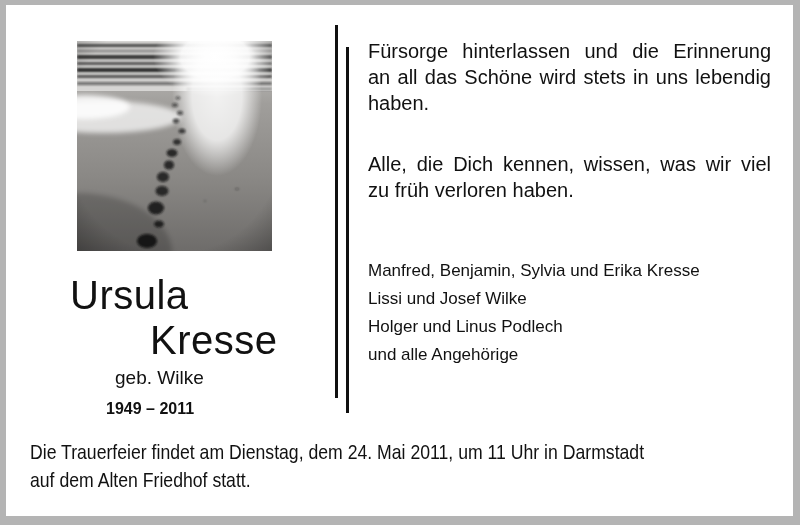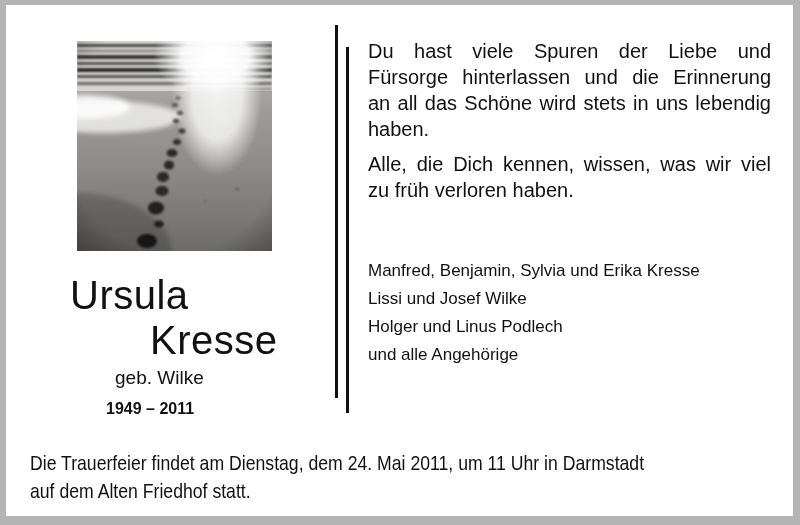--- a/index.html
+++ b/index.html
@@ -45,21 +45,21 @@
   .tribute-1{left:368px;top:38px;width:403px;}
   .tribute-2{left:368px;top:151px;width:403px;}
   .tline{
     font-size:20px;line-height:26px;
     text-align:justify;text-align-last:justify;
     white-space:normal;
   }
   .tline.last{text-align:left;text-align-last:left;}
   .mourners{left:368px;top:257px;width:410px;}
   .mline{font-size:17px;line-height:28px;text-align:left;}
-  .footer{left:30px;top:449px;width:760px;}
+  .footer{left:30px;top:438px;width:760px;}
   .fline{
     font-size:21px;line-height:28px;white-space:nowrap;
     transform:scaleX(0.84);transform-origin:0 50%;
   }
 </style>
 </head>
 <body>
 
 <div class="page">
 
@@ -137,21 +137,20 @@
 
   <div class="abs first-name">Ursula</div>
   <div class="abs last-name">Kresse</div>
   <div class="abs birth-name">geb. Wilke</div>
   <div class="abs years">1949 – 2011</div>
 
   <div class="abs rule rule-1"></div>
   <div class="abs rule rule-2"></div>
 
   <div class="abs tribute-1">
-    <div class="tline">Du hast viele Spuren der Liebe und</div>
     <div class="tline">Fürsorge hinterlassen und die Erinnerung</div>
     <div class="tline">an all das Schöne wird stets in uns lebendig</div>
     <div class="tline last">haben.</div>
   </div>
 
   <div class="abs tribute-2">
     <div class="tline">Alle, die Dich kennen, wissen, was wir viel</div>
     <div class="tline last">zu früh verloren haben.</div>
   </div>
 

